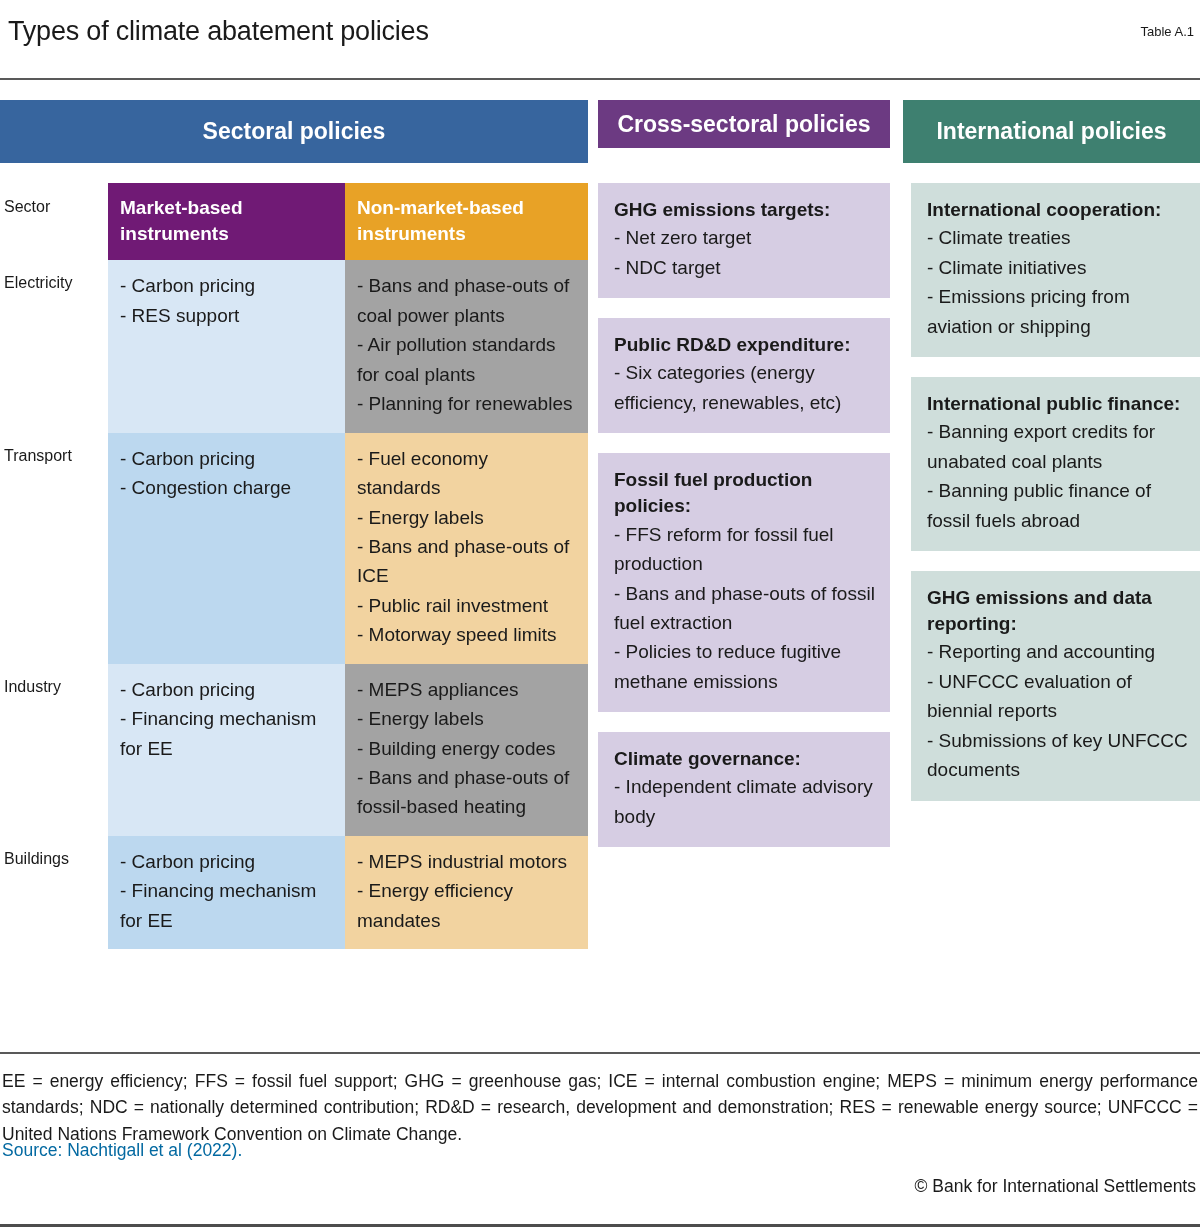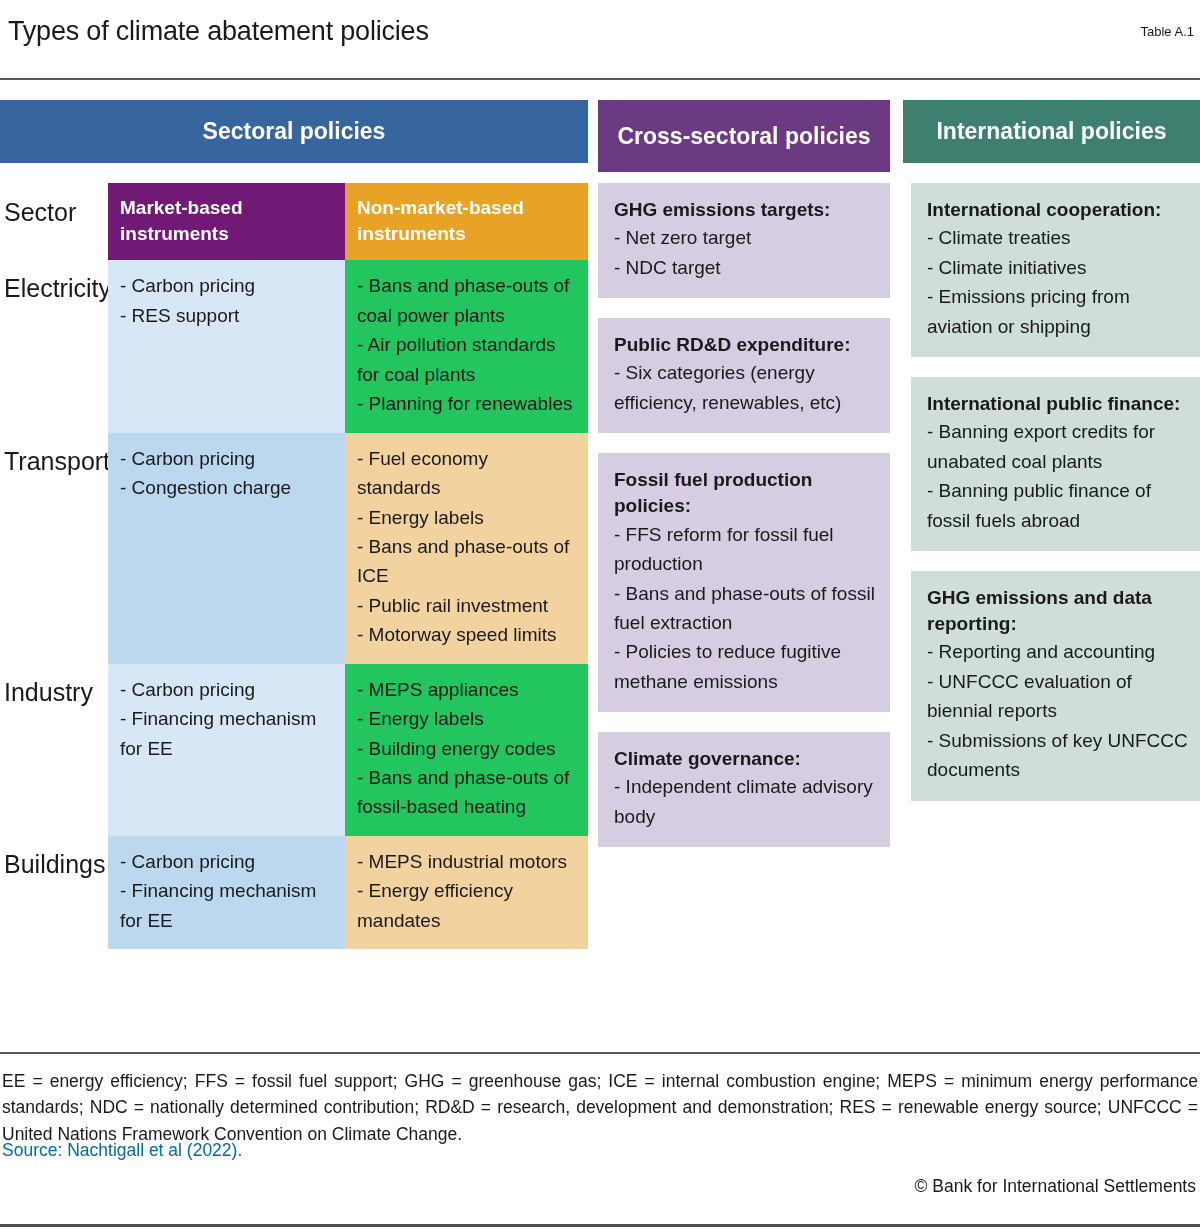--- a/index.html
+++ b/index.html
@@ -58,21 +58,21 @@
     box-sizing: border-box;
   }
   .grouphdr.sectoral {
     left: 0; top: 100px;
     width: 588px; height: 63px;
     background: #37659e;
     justify-content: center;
   }
   .grouphdr.cross {
     left: 598px; top: 100px;
-    width: 292px; height: 72px;
+    width: 292px; height: 48px;
     background: #6c3a82;
     justify-content: center;
   }
   .grouphdr.intl {
     left: 903px; top: 100px;
     width: 297px; height: 63px;
     background: #3e8070;
     justify-content: center;
   }
 
@@ -85,21 +85,21 @@
   .srow {
     display: flex;
     width: 588px;
     align-items: stretch;
   }
   .sector-label {
     width: 108px;
     flex: 0 0 108px;
     box-sizing: border-box;
     padding: 12px 6px 0 4px;
-    font-size: 25px;
+    font-size: 16px;
     color: #1a1a1a;
     background: #ffffff;
     line-height: 1.32;
   }
   .cell {
     flex: 1 1 auto;
     box-sizing: border-box;
     padding: 11px 12px 14px 12px;
     font-size: 19px;
     line-height: 1.55;
@@ -115,21 +115,21 @@
     padding-top: 12px;
     padding-bottom: 13px;
     line-height: 1.38;
   }
   .srow.head .cell.mb  { background: #701a75; }
   .srow.head .cell.nmb { background: #e8a226; }
   .srow.head .sector-label { padding-top: 13px; }
 
   
   .srow.tint-light .cell.mb  { background: #d8e7f5; }
-  .srow.tint-light .cell.nmb { background: #22c55e; }
+  .srow.tint-light .cell.nmb { background: #a3a3a3; }
   .srow.tint-dark  .cell.mb  { background: #bcd8ef; }
   .srow.tint-dark  .cell.nmb { background: #f2d3a0; }
   .cell .line { display: block; }
 
   
   .cardcol {
     position: absolute;
     top: 183px;
   }
   .cardcol.cross { left: 598px; width: 292px; }

